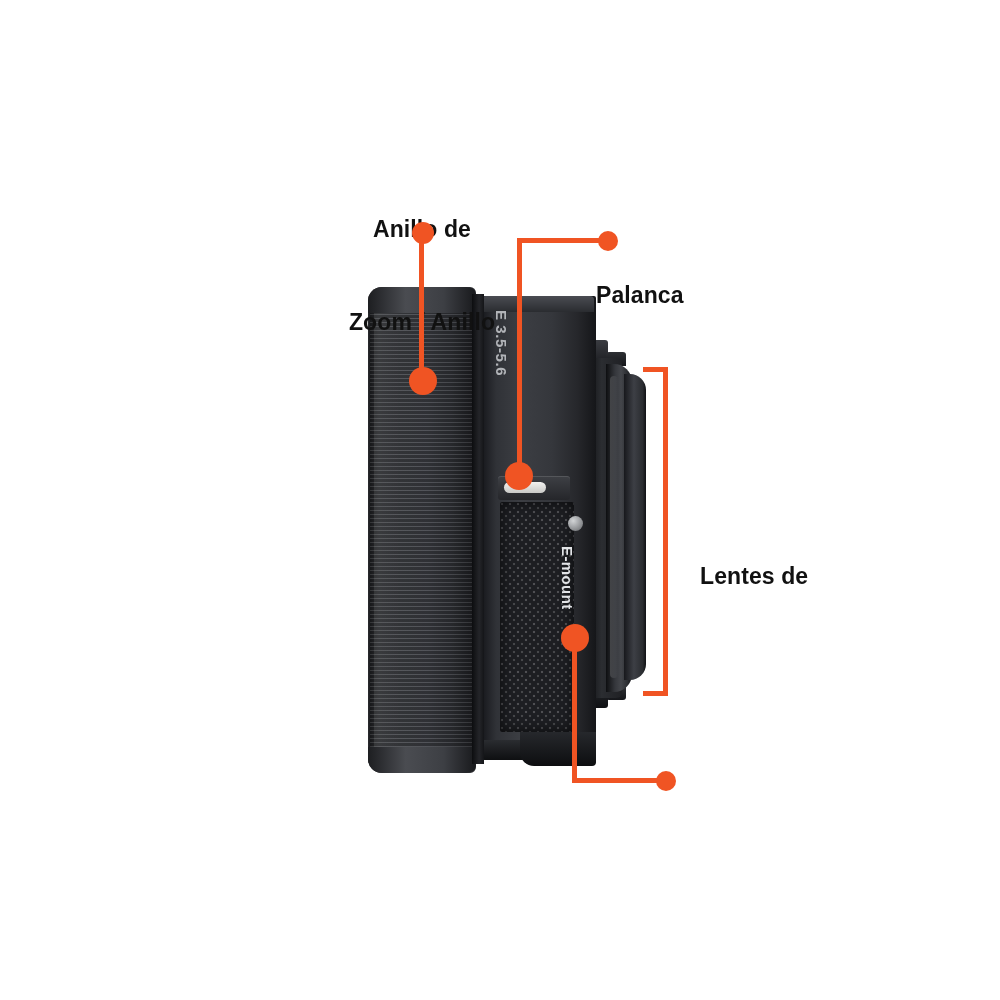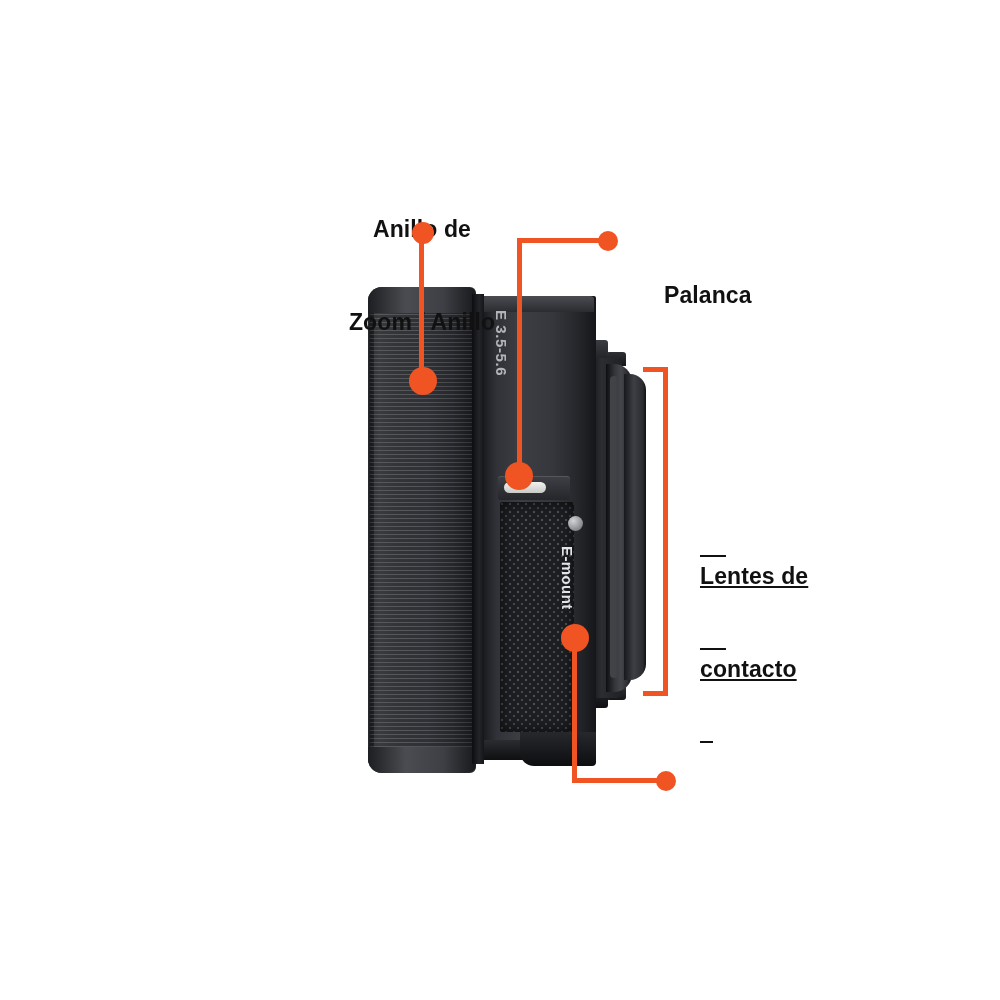--- a/index.html
+++ b/index.html
@@ -374,31 +374,30 @@
   </div>
 
   <div class="label center" style="left:292px; top:152px; width:260px;">
     <div>Anillo de</div>
     <div>Zoom / Anillo</div>
   </div>
   <div class="dot" style="left:412px; top:222px; width:22px; height:22px;"></div>
   <div class="ln" style="left:419px; top:238px; width:5px; height:146px;"></div>
   <div class="dot" style="left:409px; top:367px; width:28px; height:28px;"></div>
 
-  <div class="label left" style="left:664px; top:218px; width:220px;">
+  <div class="label left" style="left:596px; top:218px; width:220px;">
     <div>Palanca</div>
   </div>
   <div class="dot" style="left:598px; top:231px; width:20px; height:20px;"></div>
   <div class="ln" style="left:517px; top:238px; width:85px; height:5px;"></div>
   <div class="ln" style="left:517px; top:238px; width:5px; height:243px;"></div>
   <div class="dot" style="left:505px; top:462px; width:28px; height:28px;"></div>
 
-  <div class="label left" style="left:700px; top:499px; width:230px;text-decoration:underline;">
+  <div class="label left" style="left:700px; top:499px; width:230px;">
     <div>Lentes de</div>
-    <div>contacto</div>
   </div>
   <div class="ln" style="left:663px; top:367px; width:5px; height:329px;"></div>
   <div class="ln" style="left:643px; top:367px; width:25px; height:5px;"></div>
   <div class="ln" style="left:643px; top:691px; width:25px; height:5px;"></div>
 
   <div class="dot" style="left:656px; top:771px; width:20px; height:20px;"></div>
   <div class="ln" style="left:572px; top:778px; width:90px; height:5px;"></div>
   <div class="ln" style="left:572px; top:640px; width:5px; height:143px;"></div>
   <div class="dot" style="left:561px; top:624px; width:28px; height:28px;"></div>
 

